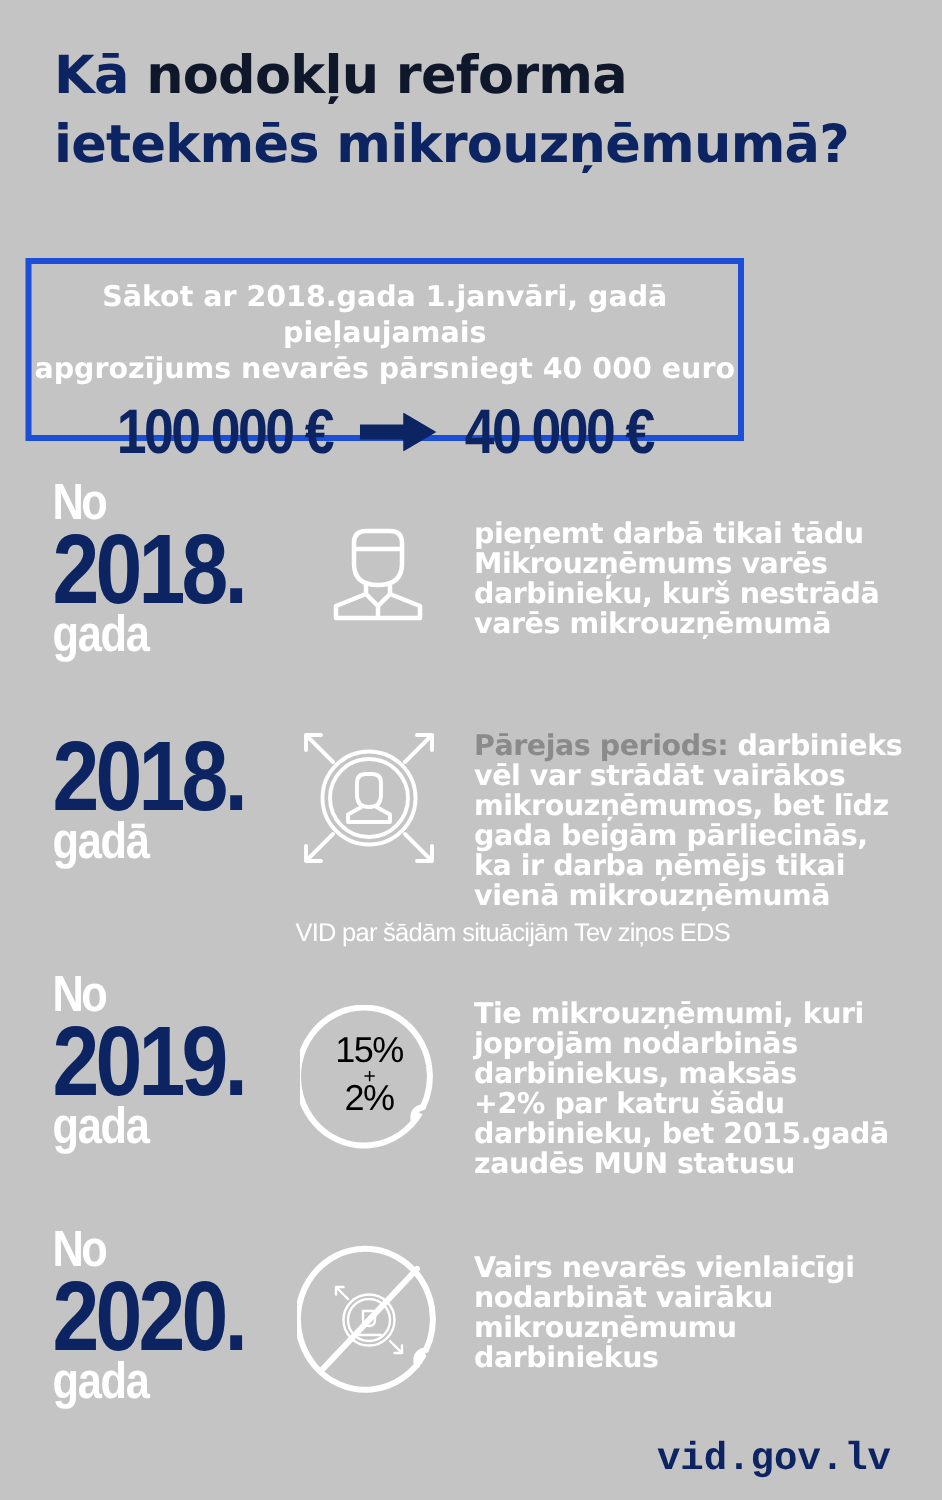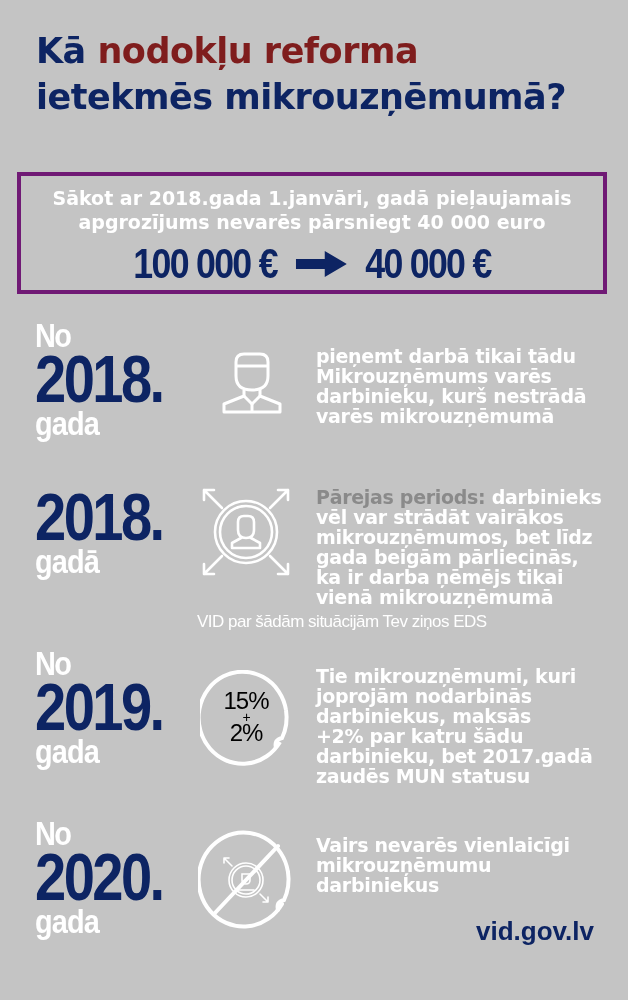--- a/index.html
+++ b/index.html
@@ -1,31 +1,31 @@
 <!DOCTYPE html>
 <html><head>
 <meta charset="utf-8">
 <style>
   html, body { margin:0; padding:0; }
   body { width:628px; height:1000px; background:#c4c4c4; font-family:"Liberation Sans", sans-serif; position:relative; overflow:hidden; }
   .title { position:absolute; left:36px; top:28px; font-family:"DejaVu Sans", sans-serif; font-weight:bold; font-size:35px; line-height:46px; color:#0d2463; letter-spacing:-0.5px; }
-  .title .w { color:#7f1d1d; }
-  .box { position:absolute; left:17px; top:172px; width:590px; height:122px; border:4px solid #701a75; box-sizing:border-box; text-align:center; }
+  .title .w { color:#0f172a; }
+  .box { position:absolute; left:17px; top:172px; width:479px; height:122px; border:4px solid #1d4ed8; box-sizing:border-box; text-align:center; }
   .box .sub { margin-top:10px; font-family:"DejaVu Sans", sans-serif; font-weight:bold; font-size:19px; line-height:24px; color:#ffffff; }
   .box .amounts { margin-top:6px; display:flex; justify-content:center; align-items:center; gap:22px; font-family:"Liberation Sans", sans-serif; font-weight:bold; font-size:42px; color:#0d2463; letter-spacing:-2px; transform:scaleX(0.85); }
   .arrow { width:60px; height:26px; display:inline-block; }
   .yr { position:absolute; left:35px; font-family:"Liberation Sans", sans-serif; font-weight:bold; color:#ffffff; transform-origin:left top; }
   .yr .no { font-size:34px; line-height:30px; letter-spacing:-2px; transform:scaleX(0.85); transform-origin:left; display:block; }
   .yr .big { font-size:66px; line-height:58px; color:#0d2463; letter-spacing:-3px; display:block; transform:scaleX(0.85); transform-origin:left; }
   .yr .gd { font-size:34px; line-height:30px; letter-spacing:-1px; display:block; transform:scaleX(0.85); transform-origin:left; }
   .icon { position:absolute; }
   .txt { position:absolute; left:316px; font-family:"DejaVu Sans", sans-serif; font-weight:bold; font-size:19px; line-height:20px; color:#ffffff; letter-spacing:-0.3px; }
   .txt .grey { color:#8a8a8a; }
   .note { position:absolute; left:197px; top:612px; font-family:"Liberation Sans", sans-serif; font-size:17px; color:#ffffff; letter-spacing:-0.5px; }
-  .site { position:absolute; right:34px; top:916px; font-family:Liberation Sans, sans-serif; font-weight:bold; font-size:26px; color:#0d2463; }
+  .site { position:absolute; right:34px; top:957px; font-family:Liberation Mono, monospace; font-weight:bold; font-size:26px; color:#0d2463; }
 </style>
 </head>
 <body>
 
 <div class="title">
   <div><span>Kā</span> <span class="w">nodokļu reforma</span></div>
   <div>ietekmēs mikrouzņēmumā?</div>
 </div>
 
 <div class="box">
@@ -103,21 +103,21 @@
     <div>15%</div>
     <div style="font-size:14px; line-height:10px;">+</div>
     <div>2%</div>
   </div>
 </div>
 <div class="txt" style="top:666px;">
   <div>Tie mikrouzņēmumi, kuri</div>
   <div>joprojām nodarbinās</div>
   <div>darbiniekus, maksās</div>
   <div>+2% par katru šādu</div>
-  <div>darbinieku, bet 2017.gadā</div>
+  <div>darbinieku, bet 2015.gadā</div>
   <div>zaudēs MUN statusu</div>
 </div>
 
 <div class="yr" style="top:818px;">
   <span class="no">No</span>
   <span class="big">2020.</span>
   <span class="gd">gada</span>
 </div>
 <svg class="icon" style="left:198px; top:830px;" width="96" height="100" viewBox="0 0 96 100">
   <g fill="none" stroke="#fff" stroke-linecap="round">
@@ -130,17 +130,18 @@
       <path d="M26 28 L34 36 M26 28 H31 M26 28 V33"></path>
       <path d="M70 28 L62 36"></path>
       <path d="M70 72 L62 64 M70 72 H65 M70 72 V67"></path>
       <path d="M44 44 H52 V50 Q52 54 48 54 Q44 54 44 50 Z"></path>
       <path d="M40 60 H56"></path>
     </g>
   </g>
 </svg>
 <div class="txt" style="top:835px;">
   <div>Vairs nevarēs vienlaicīgi</div>
+  <div>nodarbināt vairāku</div>
   <div>mikrouzņēmumu</div>
   <div>darbiniekus</div>
 </div>
 
 <div class="site">vid.gov.lv</div>
 
 </body></html>

